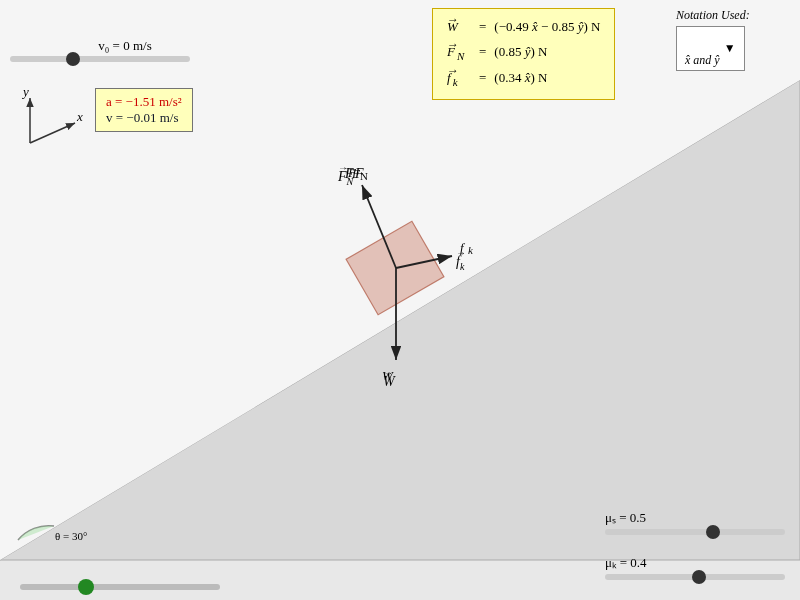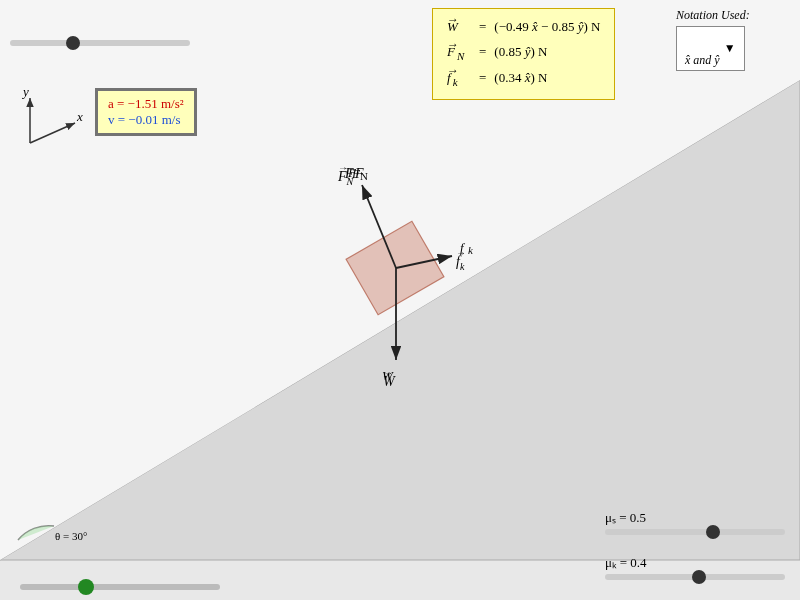--- a/index.html
+++ b/index.html
@@ -93,20 +93,21 @@
 
   <div style="position:absolute; top:368px; left:383px; z-index:8; font-size:14px; font-family:'Times New Roman',serif; font-style:italic;">
     <span style="position:relative; display:inline-block;">
       <span style="position:absolute; top:-2px; left:0; font-size:10px;">→</span>
       <span style="margin-top:6px; display:inline-block;">W</span>
     </span>
   </div>
 
 
   <div style="position:absolute; top:38px; left:10px; z-index:10;">
+    <div style="text-align:center; font-size:13px; margin-left:50px;">v₀ = 0 m/s</div>
     <div style="display:flex; align-items:center; margin-top:2px;">
       <div style="width:180px; height:6px; background:#ccc; border-radius:3px; position:relative;">
         <div style="width:14px; height:14px; background:#333; border-radius:50%; position:absolute; top:-4px; left:calc(35% - 7px);"></div>
       </div>
     </div>
   </div>
 
   <svg id="axes-svg" style="position:absolute; top:88px; left:10px; width:80px; height:70px; z-index:10;">
 
     <line x1="20" y1="55" x2="20" y2="10" stroke="#333" stroke-width="1.5" marker-end="url(#ax-arrow)"></line>
@@ -114,23 +115,23 @@
     <line x1="20" y1="55" x2="65" y2="35" stroke="#333" stroke-width="1.5" marker-end="url(#ax-arrow)"></line>
     <text x="13" y="8" font-size="13" font-style="italic" font-family="Times New Roman">y</text>
     <text x="67" y="33" font-size="13" font-style="italic" font-family="Times New Roman">x</text>
     <defs>
       <marker id="ax-arrow" markerWidth="6" markerHeight="5" refX="6" refY="2.5" orient="auto">
         <polygon points="0 0, 6 2.5, 0 5" fill="#333"></polygon>
       </marker>
     </defs>
   </svg>
 
-  <div style="position:absolute; top:88px; left:95px; background:#ffffbb; border:3px solid #737373; padding:5px 10px; z-index:10; font-size:13px; font-family:'Times New Roman',serif;">
+  <div style="position:absolute; top:88px; left:95px; background:#ffffbb; border:1px solid #737373; padding:5px 10px; z-index:10; font-size:13px; font-family:'Times New Roman',serif;">
     <div style="color:#cc0000;">a = −1.51 m/s²</div>
-    <div style="color:#1d4ed8;">v = −0.01 m/s</div>
+    <div style="color:#0f172a;">v = −0.01 m/s</div>
   </div>
 
   <div style="position:absolute; top:8px; left:432px; background:#ffffbb; border:1px solid #ccaa00; padding:6px 14px; z-index:10; font-size:13px; font-family:'Times New Roman',serif; line-height:1.9;">
     <div style="display:flex; gap:8px; align-items:baseline;">
       <span style="font-style:italic; min-width:24px;">
         <span style="position:relative; display:inline-block; margin-right:2px;">
           <span style="position:absolute; top:-8px; left:0; font-size:12px;">→</span>W
         </span>
       </span>
       <span>=</span>

